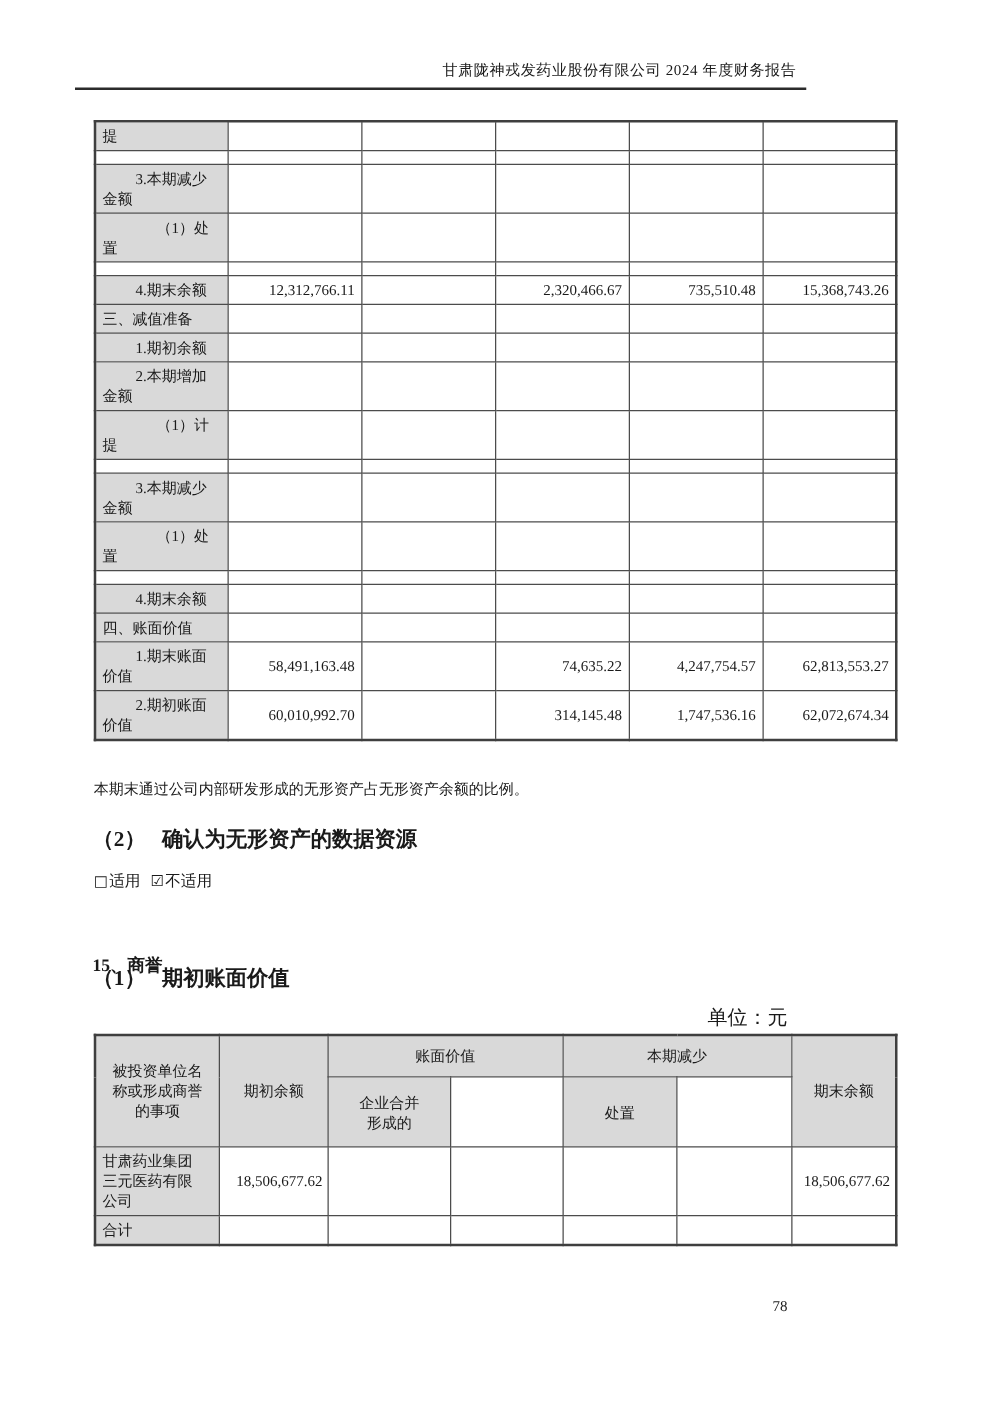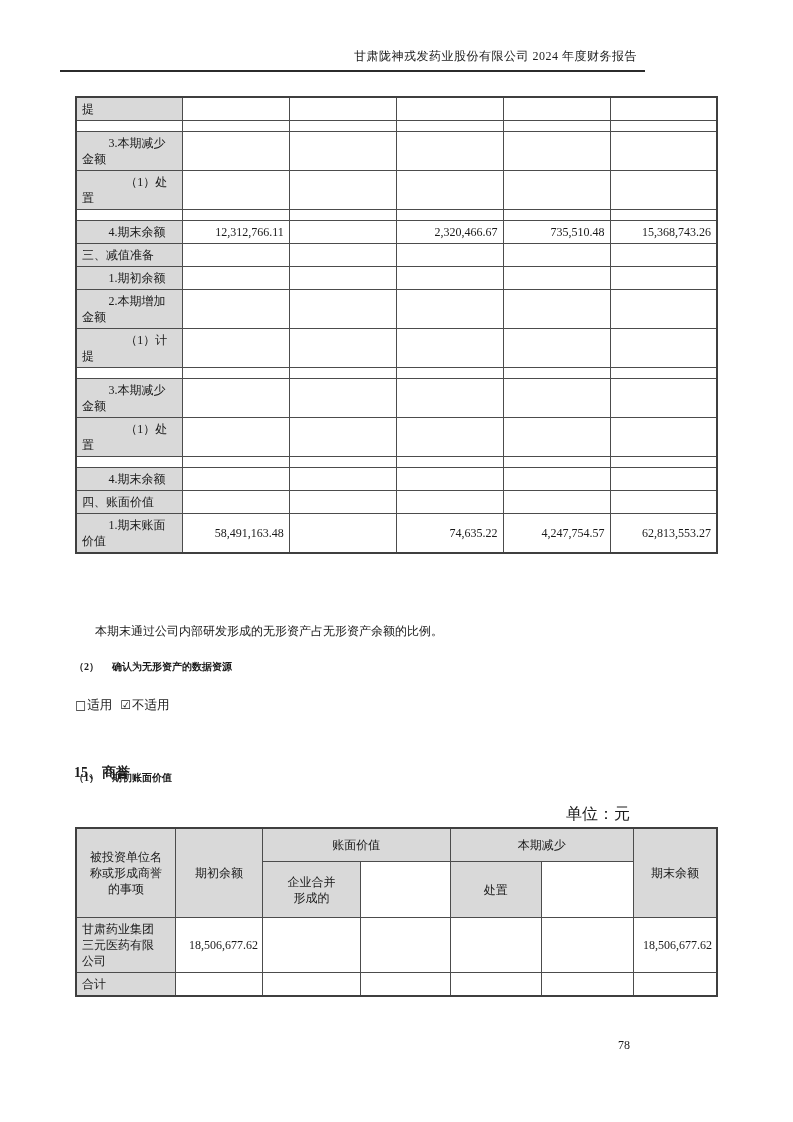--- a/index.html
+++ b/index.html
@@ -32,22 +32,22 @@
   
   .tbl1 { position:absolute; left:75px; top:96px; }
   .tbl1 td.lbl { text-align:left; padding:3px 10px 3px 5px; }
   .tbl1 td.ind-num   { text-indent:2.2em; }
   .tbl1 td.ind-paren { text-indent:3.6em; }
   .tbl1 td.ind-top   { text-indent:0; }
   .tbl1 td.val { text-align:right; padding-right:5px; }
   .tbl1 tr.row-empty td { height:11px; }
 
   
-  .note-par { position:absolute; left:75px; top:623px; width:643px; font-size:12px;margin-left:20px; }
-  .h-sub  { position:absolute; left:74px; font-size:10px; font-weight:bold; }
+  .note-par { position:absolute; left:75px; top:623px; width:643px; font-size:12px; }
+  .h-sub  { position:absolute; left:74px; font-size:17px; font-weight:bold; }
   .h-sub .num { margin-right:13px; }
   .h2pos  { top:660px; }
   .h15pos { top:732px; font-size:14px;margin-top:32px; }
   .h151pos{ top:771px; }
   .applic { position:absolute; left:75px; top:697px; font-size:12.5px; }
   .applic .box { font-family:"DejaVu Sans",sans-serif; font-size:12px; margin-right:1px; }
   .applic .item2 { margin-left:8px; }
   .unit-line { position:absolute; right:75px; top:804px; font-size:16px; }
 
   
@@ -208,20 +208,28 @@
           <td class="val"></td>
           <td class="val"></td>
         </tr>
         <tr>
           <td class="lbl shaded ind-num">1.期末账面价值</td>
           <td class="val">58,491,163.48</td>
           <td class="val"></td>
           <td class="val">74,635.22</td>
           <td class="val">4,247,754.57</td>
           <td class="val">62,813,553.27</td>
+        </tr>
+        <tr>
+          <td class="lbl shaded ind-num">2.期初账面价值</td>
+          <td class="val">60,010,992.70</td>
+          <td class="val"></td>
+          <td class="val">314,145.48</td>
+          <td class="val">1,747,536.16</td>
+          <td class="val">62,072,674.34</td>
         </tr>
       </tbody>
   </table>
 
   <div class="note-par">本期末通过公司内部研发形成的无形资产占无形资产余额的比例。</div>
 
   <div class="h-sub h2pos">
     <span class="num">（2）</span><span>确认为无形资产的数据资源</span>
   </div>
 

